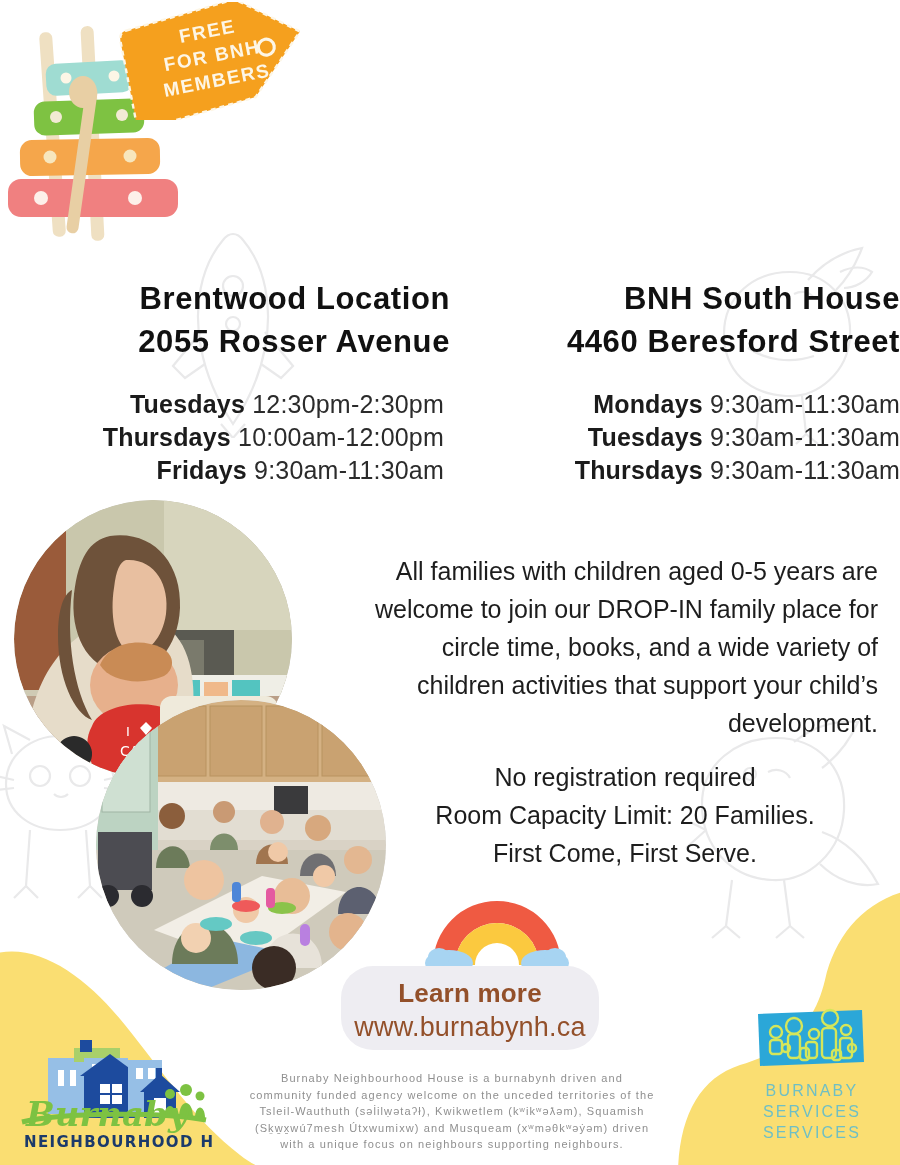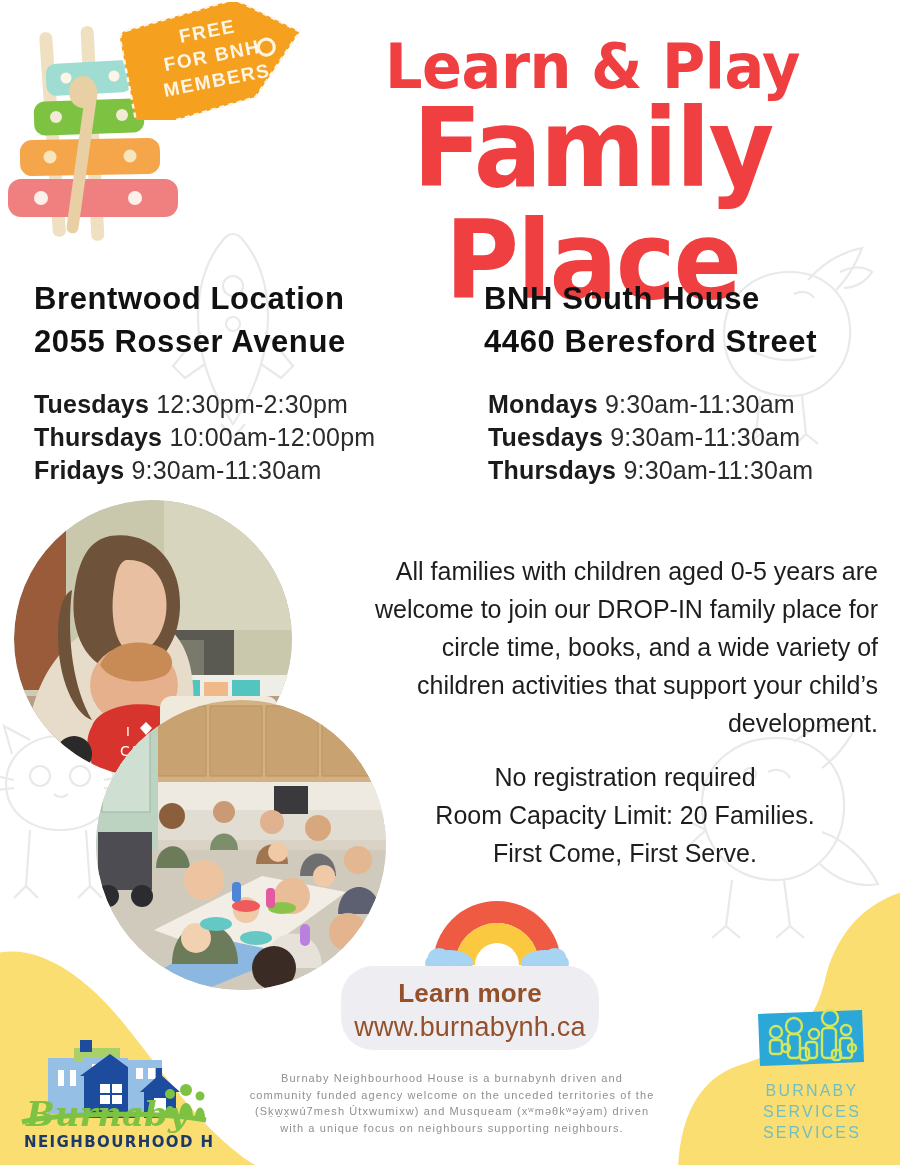--- a/index.html
+++ b/index.html
@@ -38,21 +38,21 @@
     font-family:"DejaVu Sans", sans-serif;
   }
   .title-2{
     color:#ef3f41;font-weight:bold;font-size:101px;line-height:104px;
     letter-spacing:-2px;margin-top:2px;transform:scaleY(1.08);
     font-family:"DejaVu Sans", sans-serif;
   }
 
   
   .locations{position:absolute;left:0;top:277px;width:900px;display:flex;}
-  .loc{flex:1;text-align:left;padding-left:34px;}
+  .loc{flex:1;text-align:right;padding-left:34px;}
   .loc-name,.loc-addr{
     color:#111;font-weight:bold;font-size:31px;line-height:43px;letter-spacing:0.6px;
   }
   .hours{margin-top:25px;}
   .hours .row{font-size:25px;line-height:33px;color:#1b1b1b;letter-spacing:0.2px;}
   .hours .row .day{font-weight:bold;}
   .hours .row .time{font-weight:400;color:#2b2b2b;}
   .loc.left .hours .row{padding-right:6px;}
   .loc.right .hours .row{padding-left:4px;}
 
@@ -180,24 +180,20 @@
       <path d="M18,12 L130,2 L188,46 L132,102 L20,112 Q10,112 10,102 L10,22 Q10,12 18,12 Z" fill="#f5a01e" stroke="#fdf6e6" stroke-width="2.4" stroke-dasharray="5 4"></path>
       <circle cx="152" cy="55" r="8" fill="none" stroke="#fdf6e6" stroke-width="3.2"></circle>
     </g>
   </svg>
   <div class="tag-text">
     <div>FREE</div>
     <div>FOR BNH</div>
     <div>MEMBERS</div>
   </div>
 
-  <div class="title-wrap">
-    <div class="title-1">Learn &amp; Play</div>
-    <div class="title-2">Family Place</div>
-  </div>
 
   <div class="locations">
     <div class="loc left">
       <div class="loc-name">Brentwood Location</div>
       <div class="loc-addr">2055 Rosser Avenue</div>
       <div class="hours">
         <div class="row">
           <span class="day">Tuesdays</span>
           <span class="time">12:30pm-2:30pm</span>
         </div>
@@ -352,20 +348,21 @@
   </svg>
 
   <div class="learnbox">
     <div class="learn-title">Learn more</div>
     <div class="learn-url">www.burnabynh.ca</div>
   </div>
 
   <div class="disclaimer">
     <div>Burnaby Neighbourhood House is a burnabynh driven and</div>
     <div>community funded agency welcome on the unceded territories of the</div>
+    <div>Tsleil-Wauthuth (səl̇ilẉətaʔł), Kwikwetlem (kʷikʷəƛəm), Squamish</div>
     <div>(Sḵw̱x̱wú7mesh Útxwumixw) and Musqueam (xʷməθkʷəẏəm) driven</div>
     <div>with a unique focus on neighbours supporting neighbours.</div>
   </div>
 
   <svg class="bnh-logo" viewBox="0 0 200 112">
 
     <rect x="34" y="18" width="38" height="56" fill="#96bfe6"></rect>
     <rect x="44" y="30" width="6" height="16" fill="#ffffff"></rect>
     <rect x="56" y="30" width="6" height="16" fill="#ffffff"></rect>
     <rect x="60" y="8" width="46" height="14" fill="#a9d06a"></rect>

